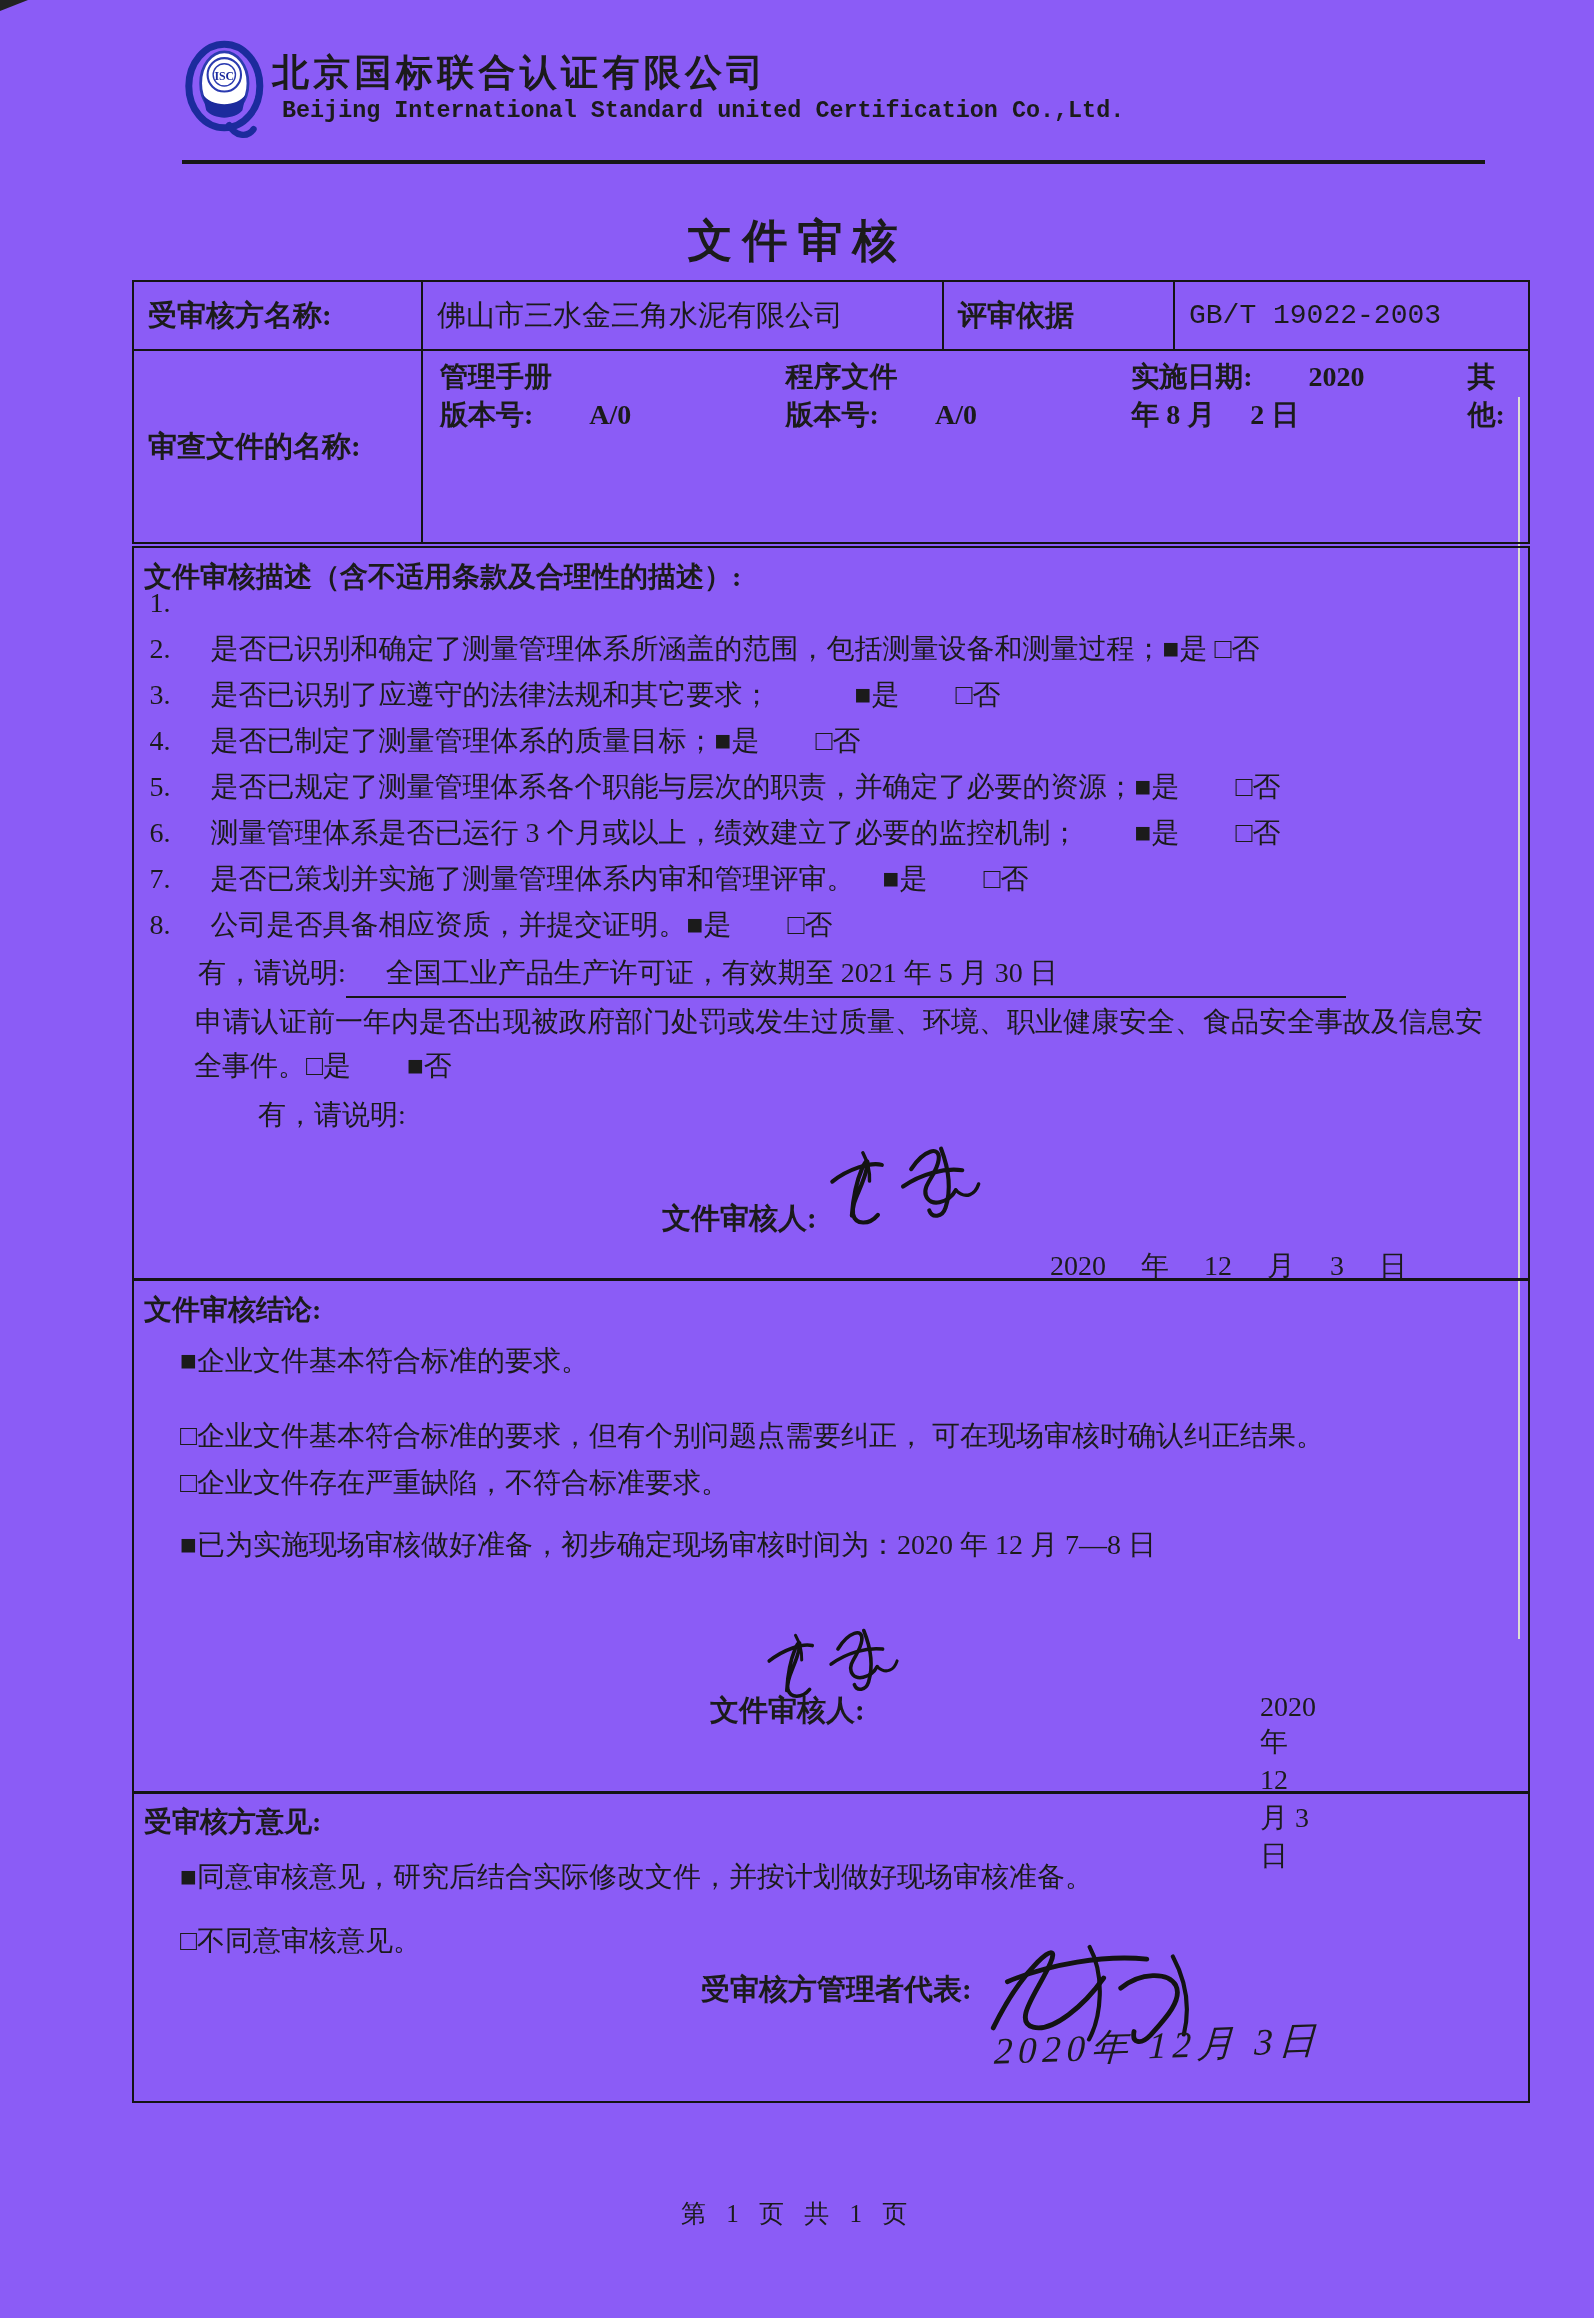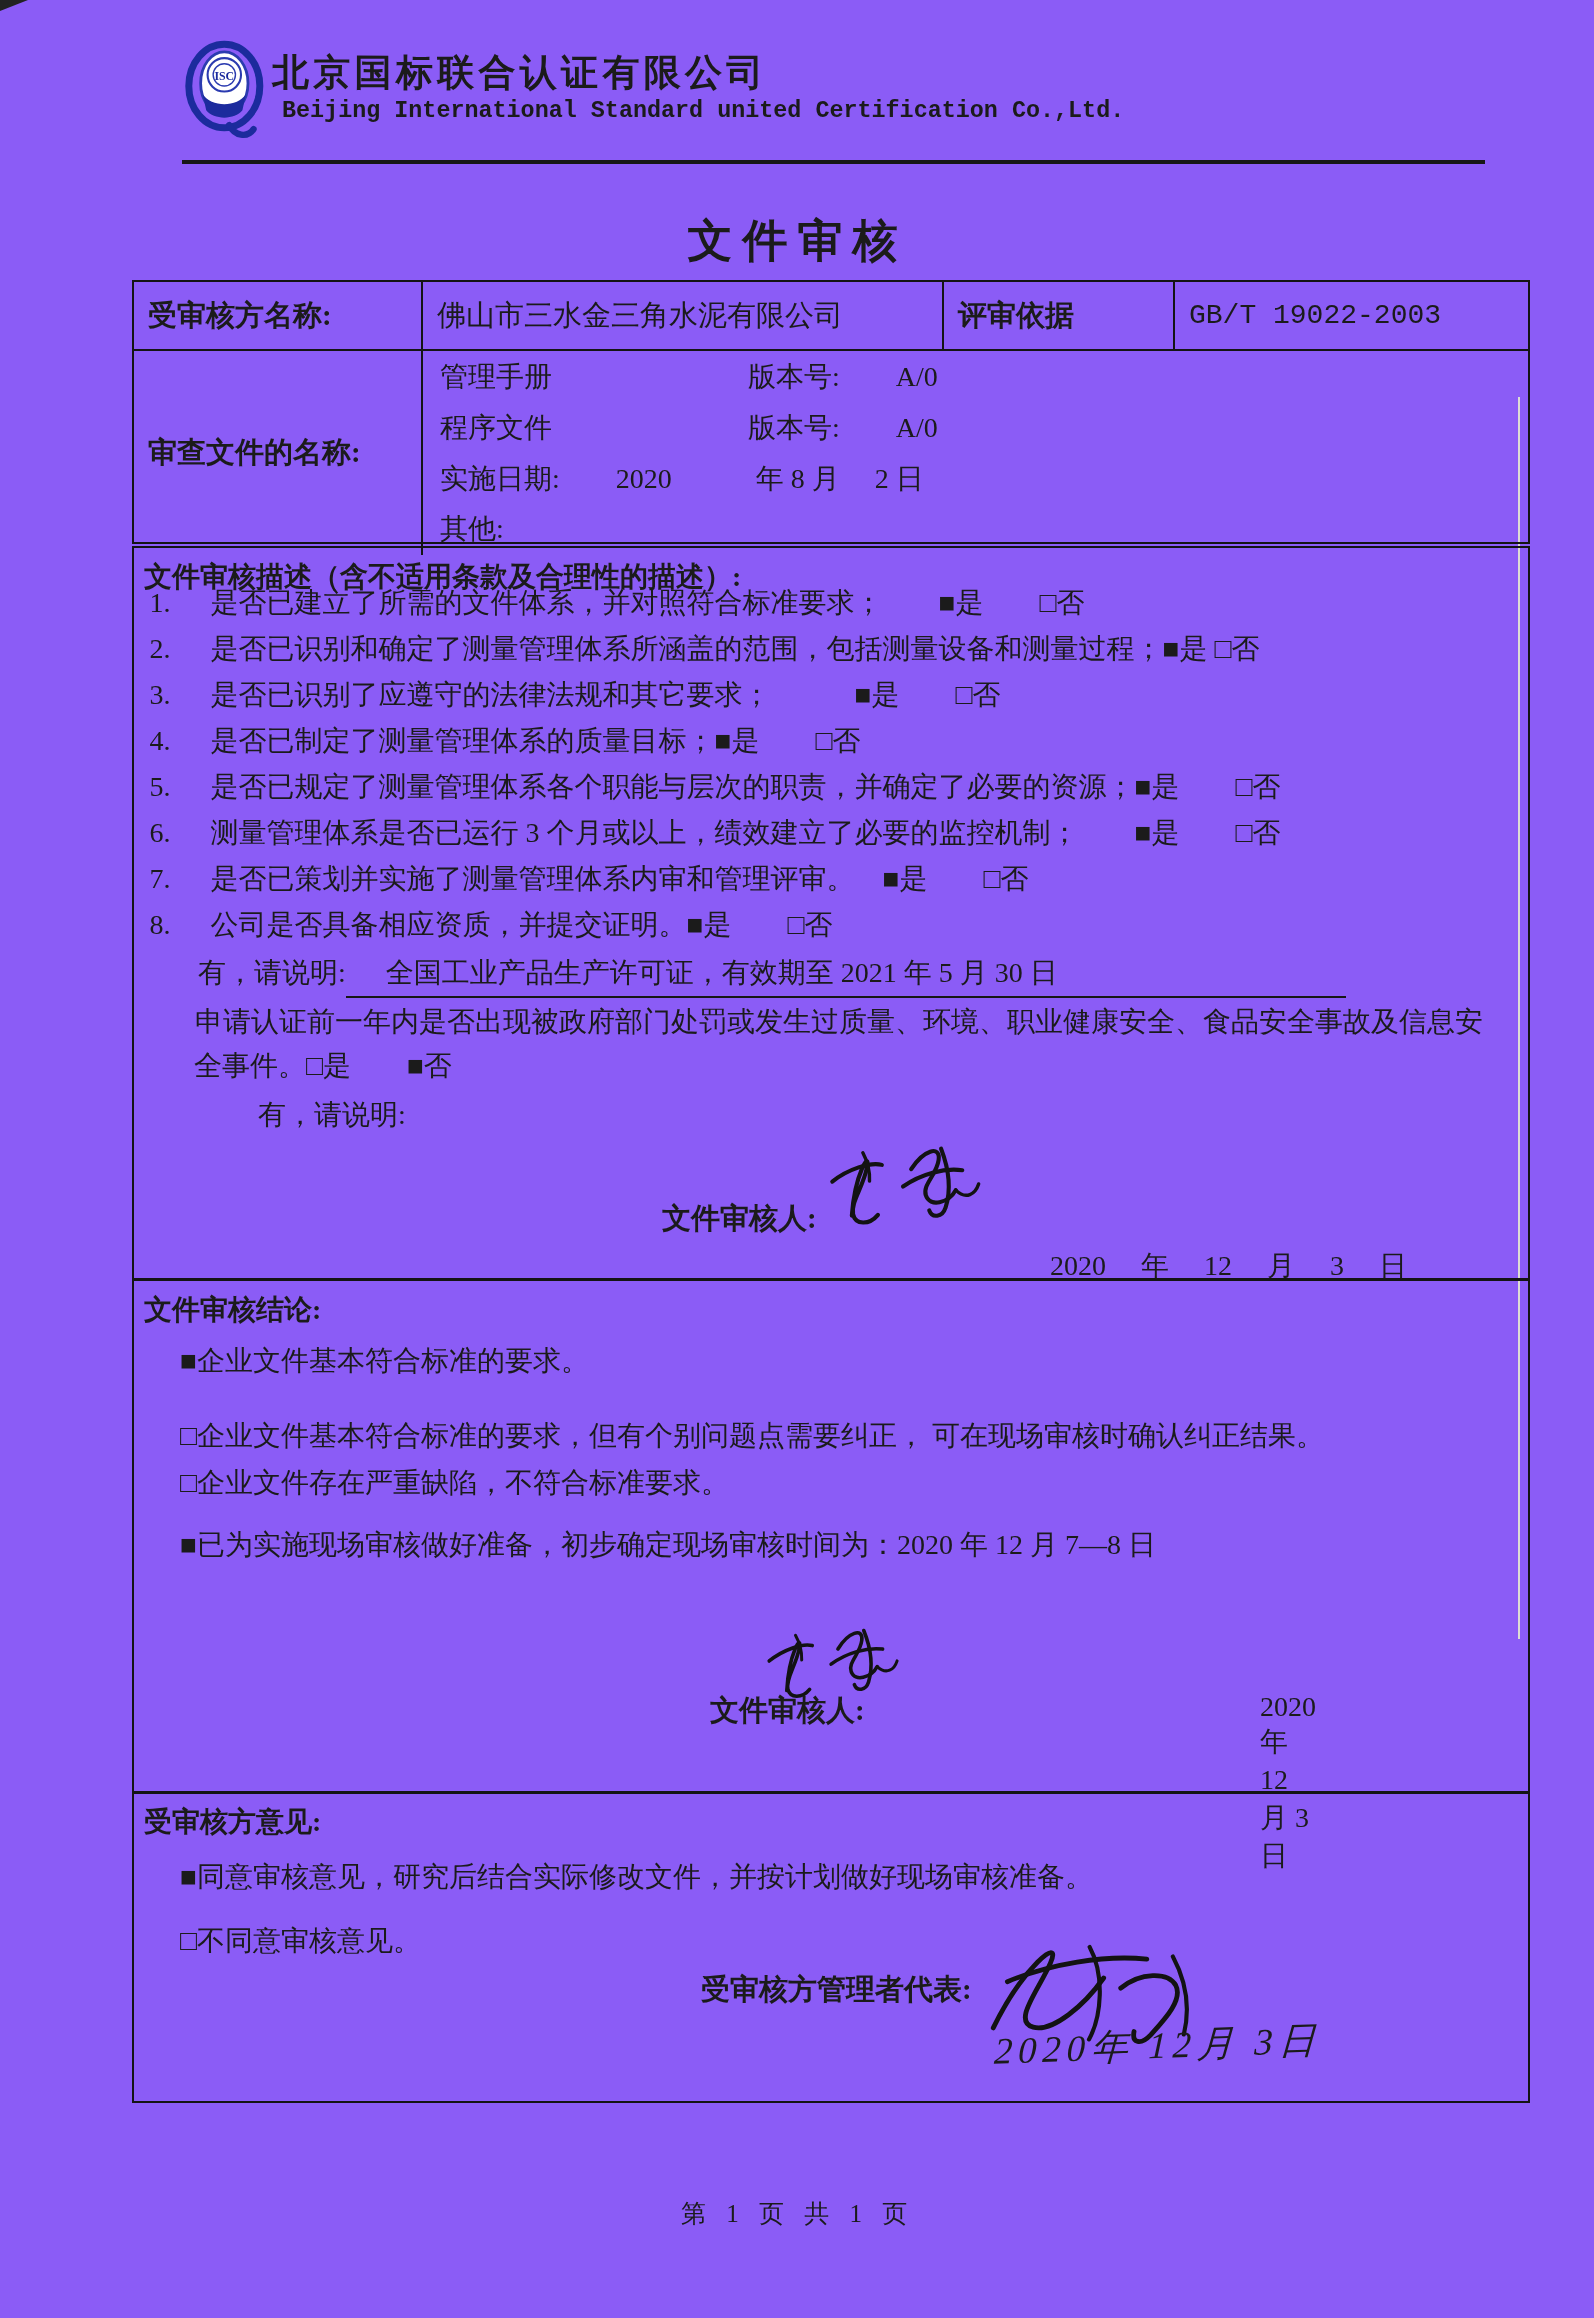--- a/index.html
+++ b/index.html
@@ -32,22 +32,22 @@
   
   .tbl1 { top:280px; height:220px; border:none; }
   .tbl-row1 { display:grid; grid-template-columns:287px 521px 231px auto; height:71px;
     border:2.1px solid #141414; }
   .tbl-row2 { display:grid; grid-template-columns:287px auto; height:193px;
     border:2.1px solid #141414; border-top:none; }
   .cell { display:flex; align-items:center; padding:0 14px; font-size:29px; }
   .cell.b { font-weight:700; }
   .cell + .cell { border-left:2.1px solid #141414; }
   .cell.mono { font-family:"Liberation Mono","DejaVu Sans Mono",monospace; font-size:28px; }
-  .doc-lines { display:flex; flex-direction:column; justify-content:center; gap:12.8px;
-    padding:7px 17px; border-left:2.1px solid #141414; font-size:28px; }
+  .doc-lines { display:flex; justify-content:center; gap:12.8px;
+    padding:7px 17px; border-left:2.1px solid #141414; font-size:28px;font-weight:bold; }
   
   .sec2 { top:546px; height:734px; }
   .sec-heading { position:absolute; left:10px; top:10px; font-size:28px; font-weight:700; }
   .items { position:absolute; left:15.6px; top:32px; right:12.8px; }
   .item { display:flex; align-items:center; height:46px; font-size:28px; }
   .item-num { width:61px; flex:none; }
   .explain-row { position:absolute; left:64px; top:406px; display:flex; align-items:baseline; font-size:28px; }
   .explain-underline { display:inline-block; border-bottom:2.8px solid #161616; width:1000px;
     padding:0 0 4.3px 40px; white-space:nowrap; }
   .para-line1 { position:absolute; left:49px; top:455px; font-size:28px;margin-left:12px; }
@@ -116,21 +116,20 @@
         <div>其他:</div>
       </div>
     </div>
   </div>
 
   <div class="box sec2">
     <div class="sec-heading">文件审核描述（含不适用条款及合理性的描述）:</div>
     <div class="items">
       <div class="item">
         <span class="item-num">1.</span>
-        <span>是否已建立了所需的文件体系，并对照符合标准要求；　　■是　　□否</span>
       </div>
       <div class="item">
         <span class="item-num">2.</span>
         <span>是否已识别和确定了测量管理体系所涵盖的范围，包括测量设备和测量过程；■是 □否</span>
       </div>
       <div class="item">
         <span class="item-num">3.</span>
         <span>是否已识别了应遵守的法律法规和其它要求；　　　■是　　□否</span>
       </div>
       <div class="item">

